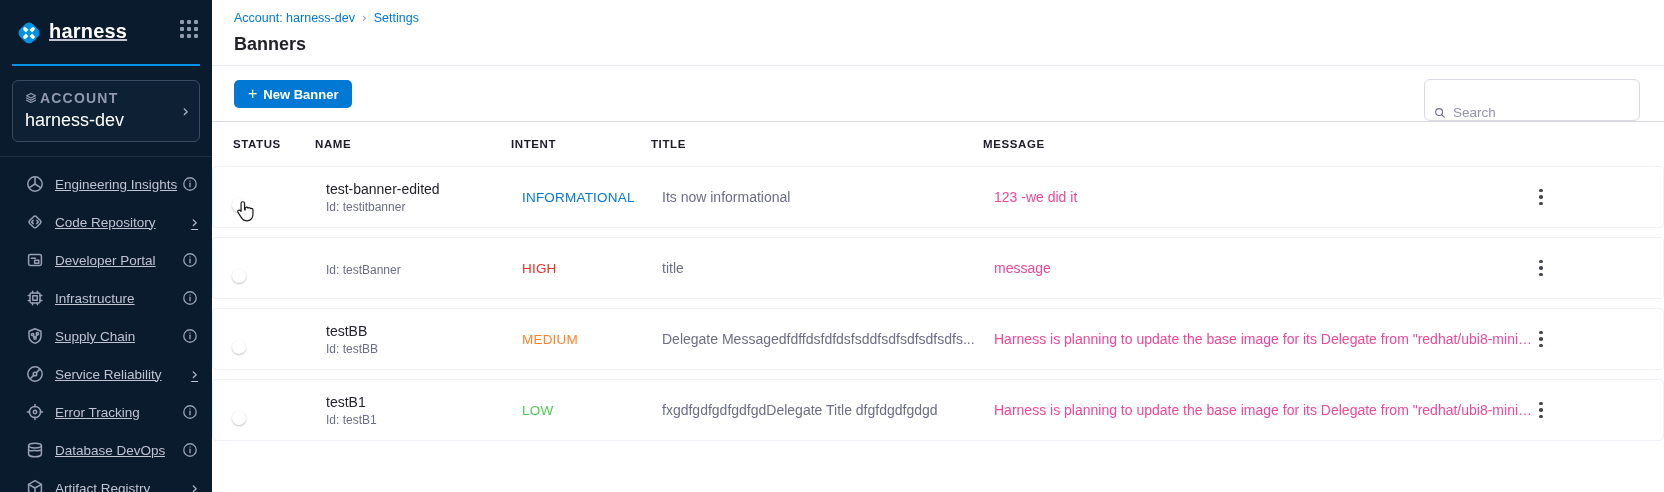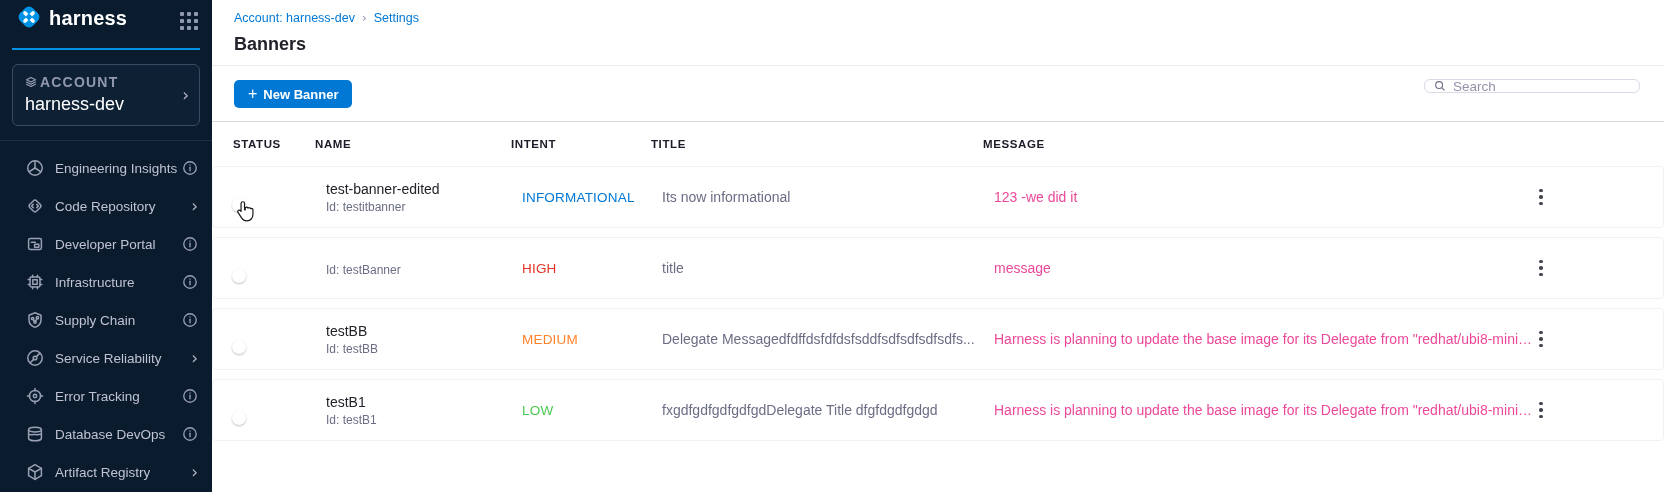--- a/index.html
+++ b/index.html
@@ -7,39 +7,39 @@
   body {
     font-family: "Liberation Sans", "DejaVu Sans", sans-serif;
     background:#ffffff; position:relative;
   }
 
   
   .sidebar {
     position:absolute; left:0; top:0; width:212px; height:492px;
     background:#0a1b2e; color:#c0c3d2; display:flex; flex-direction:column;
   }
-  .logo-row { display:flex; align-items:flex-end; padding:4px 14px 12px 16px; }
+  .logo-row { display:flex; align-items:flex-start; padding:20px 14px 12px 16px;text-decoration:underline; }
   .logo-mark { width:26px; height:26px; flex:0 0 auto; }
   .logo-text { color:#ffffff; font-size:20px; font-weight:bold; margin-left:7px; letter-spacing:0.2px; }
   .grid-icon { margin-left:auto; display:grid; grid-template-columns:repeat(3,4px); grid-gap:3px; cursor:pointer; }
   .grid-icon i { width:4px; height:4px; border-radius:1px; background:#8e99ad; display:block; }
   .logo-underline { height:2px; background:#0092e4; margin:6px 12px 0 12px; }
 
   .account-card {
     margin:14px 12px 12px 12px; border:1px solid #3a4b61; border-radius:6px;
     background:#0e2134; padding:9px 12px 10px 12px; position:relative; cursor:pointer;
   }
   .account-label-row { display:flex; align-items:center; color:#9298ad; }
   .account-label { font-size:14px; letter-spacing:1.2px; font-weight:bold; margin-left:3px;text-align:center; }
   .account-name { color:#ffffff; font-size:18px; margin-top:4px; }
   .account-chevron { position:absolute; right:10px; top:50%; transform:translateY(-50%); color:#cfd4de; font-size:17px; }
 
   .sidebar-sep { height:1px; background:#1d2f44; margin:2px 0 4px 0; }
 
-  .nav-list { flex:1; overflow:hidden; padding-top:4px; }
+  .nav-list { flex:1; overflow:hidden; padding-top:4px;text-decoration:underline; }
   .nav-item {
     display:flex; align-items:center; height:38px; padding:0 14px 0 25px;
     cursor:pointer; font-size:13.5px; color:#c0c3d2;
   }
   .nav-item .nav-ic { width:19px; height:19px; flex:0 0 auto; margin-right:11px; display:flex; align-items:center; justify-content:center; }
   .nav-item .nav-label { white-space:nowrap; overflow:hidden; }
   .nav-trail { margin-left:auto; display:flex; align-items:center; color:#aeb2c2; }
   .chev { font-size:17px; line-height:1; color:#aeb2c2; font-family:"DejaVu Sans", sans-serif; }
   svg.sic { stroke:#99a0b4; fill:none; stroke-width:1.5; stroke-linecap:round; stroke-linejoin:round; }
 
@@ -53,22 +53,22 @@
 
   .toolbar { position:relative; height:56px; border-bottom:1px solid #d9d9e0; }
   .btn-primary {
     position:absolute; left:22px; top:14px; height:28px; padding:0 14px;
     background:#0278d5; color:#ffffff; border:none; border-radius:5px;
     font-size:13px; font-weight:bold; cursor:pointer; display:flex; align-items:center; gap:6px;
     font-family:"Liberation Sans",sans-serif;
   }
   .btn-plus { font-size:16px; font-weight:normal; line-height:1; }
   .search-wrap {
-    position:absolute; right:24px; top:13px; width:216px; height:14px;
-    border:1px solid #d9dae6; border-radius:6px; display:flex; align-items:center; padding:0 9px; background:#fff;
+    position:absolute; right:24px; top:13px; width:216px; height:42px;
+    border:1px solid #d9dae6; border-radius:6px; display:flex; align-items:flex-end; padding:0 9px; background:#fff;
   }
   .search-wrap input {
     border:none; outline:none; flex:1; font-size:13.5px; color:#22222a; margin-left:7px;
     font-family:"Liberation Sans",sans-serif; background:transparent;
   }
   .search-wrap input::placeholder { color:#9293ab; }
 
   
   .table { padding:0; }
   .thead { display:flex; align-items:center; height:44px; padding-left:8px; padding-right:110px; }

